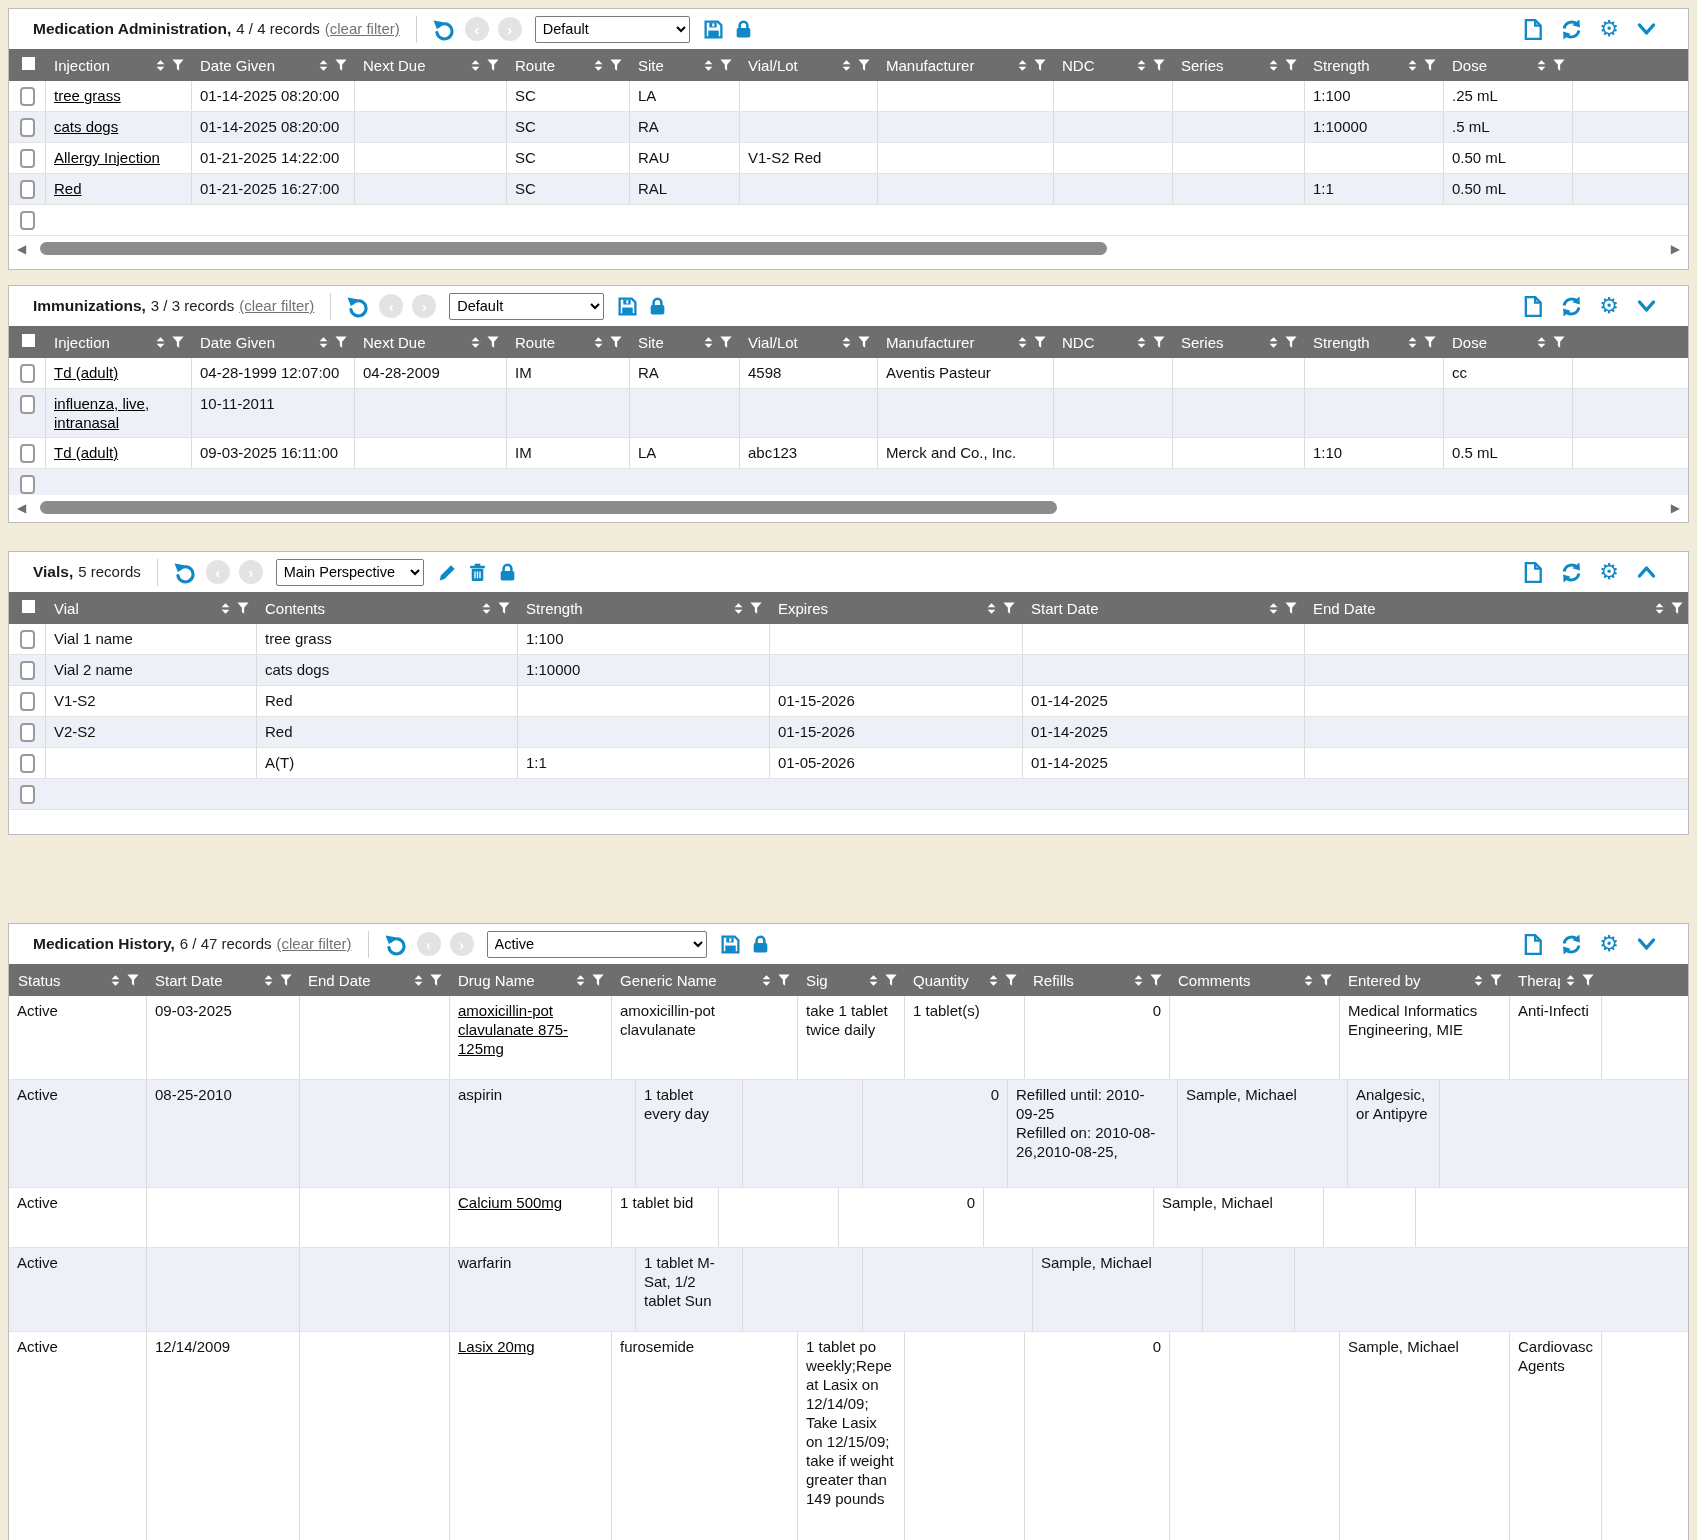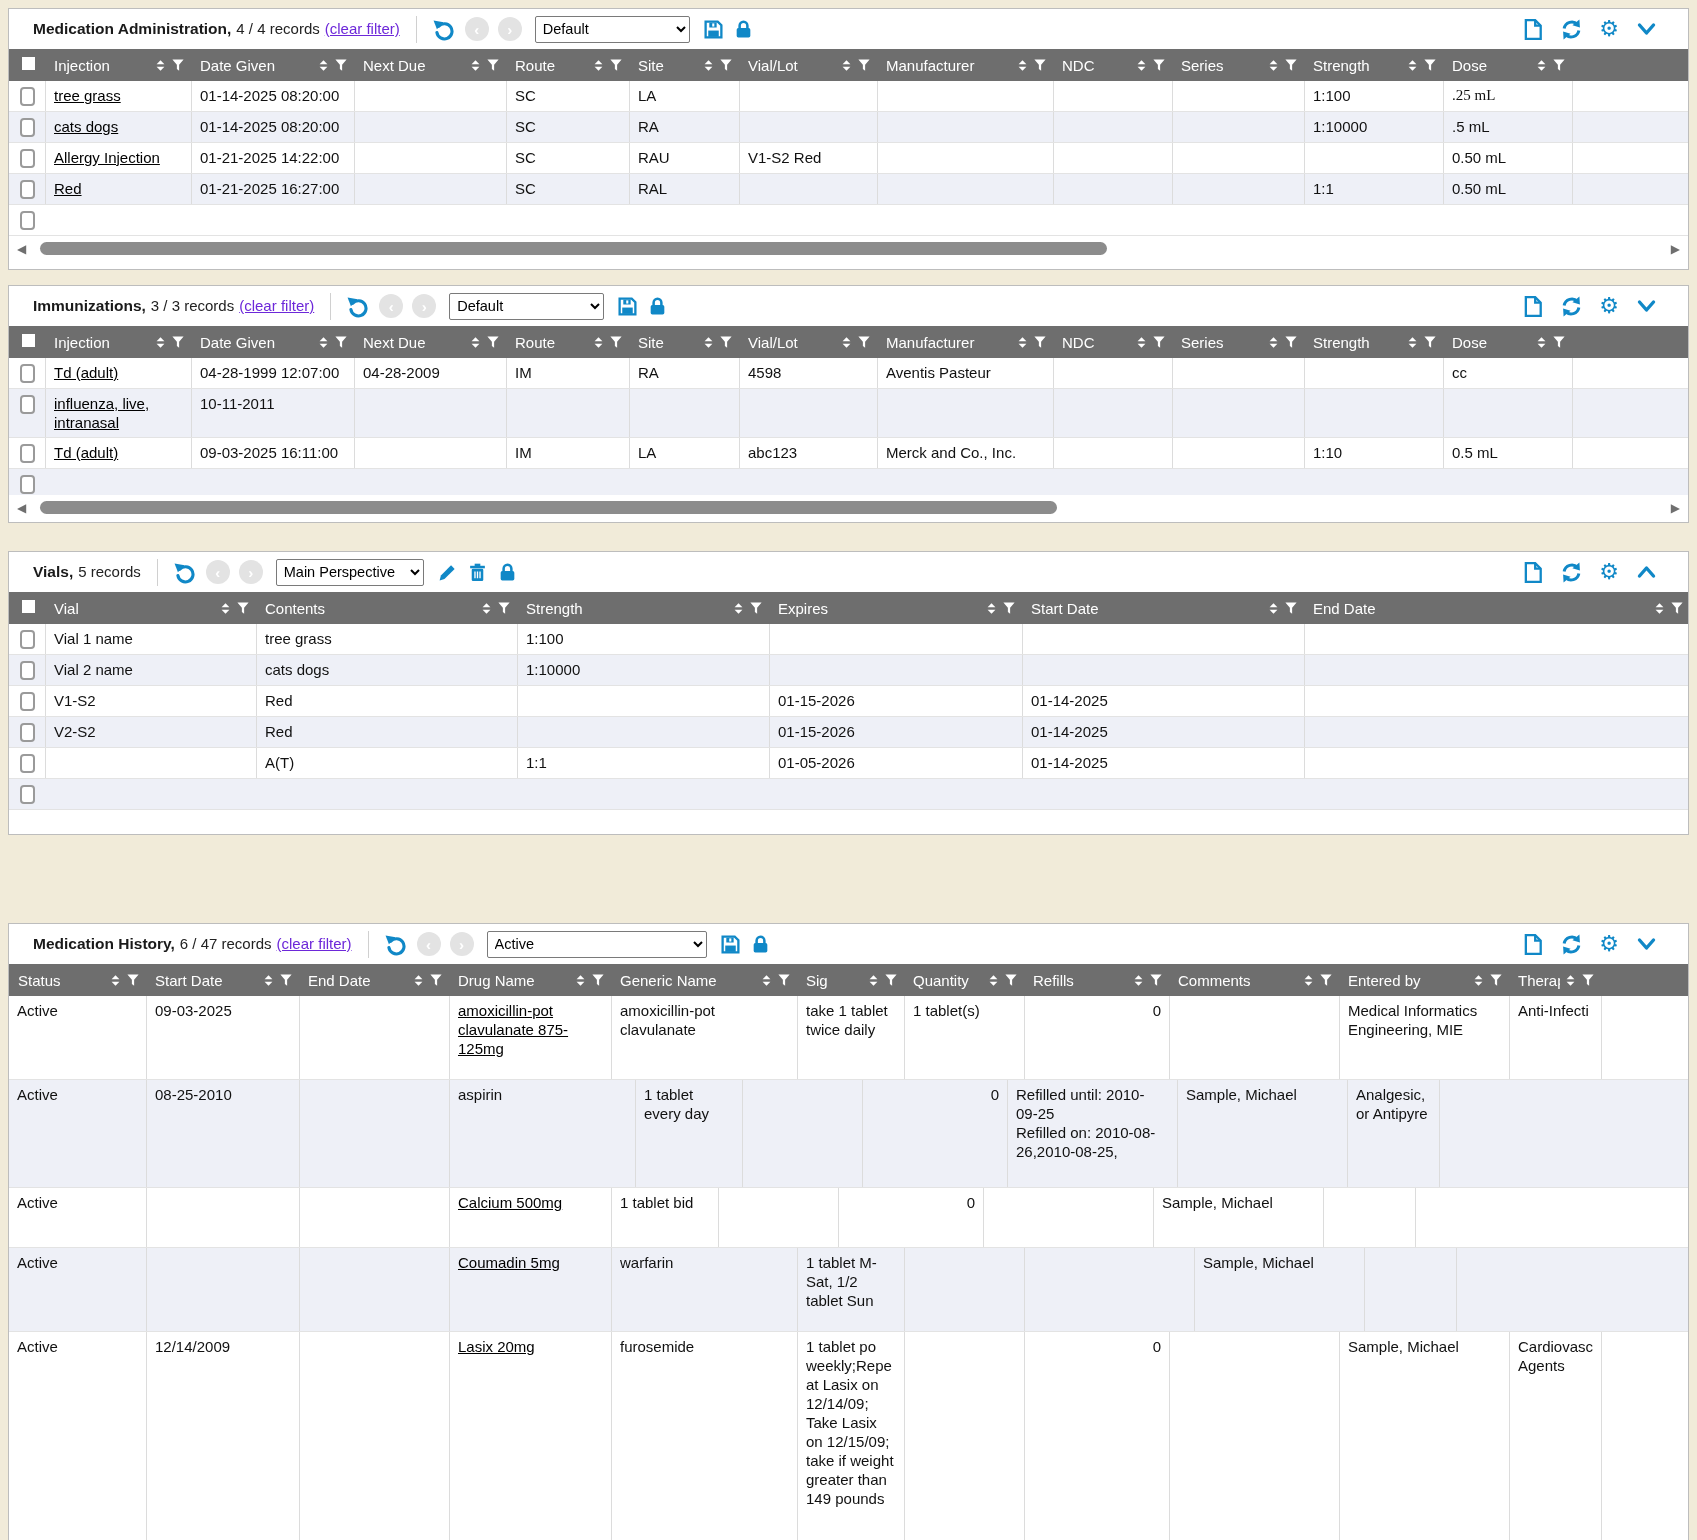--- a/index.html
+++ b/index.html
@@ -20,21 +20,21 @@
     overflow:hidden;
   }
   .titlebar{
     display:flex;align-items:center;
     padding:6px 24px;min-height:40px;
     background:#fff;flex:0 0 auto;
   }
   .title-group{display:flex;align-items:baseline;gap:5px;white-space:nowrap;}
   .panel-title{font-weight:bold;font-size:15.5px;color:#1a1a1a;}
   .records-text{font-size:15px;color:#222;}
-  .clear-filter{font-size:15px;color:#6d28d9;text-decoration:underline;cursor:pointer;}
+  .clear-filter{font-size:15px;color:#737373;text-decoration:underline;cursor:pointer;}
   .tools-left{
     display:flex;align-items:center;gap:9px;
     margin-left:16px;padding-left:16px;
     border-left:1px solid #d0d0d0;
   }
   .tools-right{margin-left:auto;display:flex;align-items:center;gap:16px;padding-right:6px;}
   .circle-btn{
     width:24px;height:24px;border-radius:50%;
     background:#e3e3e3;color:#fff;
     font-size:15px;font-weight:bold;line-height:1;
@@ -338,21 +338,21 @@
           <div class="td" style="width: 146px;"><span class="link">tree grass</span></div>
           <div class="td" style="width: 163px;">01-14-2025 08:20:00</div>
           <div class="td" style="width: 152px;"></div>
           <div class="td" style="width: 123px;">SC</div>
           <div class="td" style="width: 110px;">LA</div>
           <div class="td" style="width: 138px;"></div>
           <div class="td" style="width: 176px;"></div>
           <div class="td" style="width: 119px;"></div>
           <div class="td" style="width: 132px;"></div>
           <div class="td" style="width: 139px;">1:100</div>
-          <div class="td" style="width: 129px; font-family: Liberation Serif, serif;">.25 mL</div>
+          <div class="td" style="width: 129px;">.25 mL</div>
           <div class="td" style="width: 240px;"></div>
         </div>
         <div class="tr alt" style="min-height: 31px;">
           <div class="td cb-cell">
             <span class="cb"></span>
           </div>
           <div class="td" style="width: 146px;"><span class="link">cats dogs</span></div>
           <div class="td" style="width: 163px;">01-14-2025 08:20:00</div>
           <div class="td" style="width: 152px;"></div>
           <div class="td" style="width: 123px;">SC</div>
@@ -1217,21 +1217,20 @@
           <div class="td right" style="width: 145px;">0</div>
           <div class="td pre" style="width: 170px;"></div>
           <div class="td" style="width: 170px;">Sample, Michael</div>
           <div class="td pre" style="width: 92px;"></div>
           <div class="td" style="width: 240px;"></div>
         </div>
         <div class="tr alt" style="min-height: 84px;">
           <div class="td" style="width: 137px;">Active</div>
           <div class="td" style="width: 153px;"></div>
           <div class="td" style="width: 150px;"></div>
-          <div class="td" style="width: 162px;"><span class="link">Coumadin 5mg</span></div>
           <div class="td" style="width: 186px;">warfarin</div>
           <div class="td" style="width: 107px;">1 tablet M-Sat, 1/2 tablet Sun</div>
           <div class="td" style="width: 120px;"></div>
           <div class="td pre" style="width: 170px;"></div>
           <div class="td" style="width: 170px;">Sample, Michael</div>
           <div class="td pre" style="width: 92px;"></div>
           <div class="td" style="width: 240px;"></div>
         </div>
         <div class="tr" style="min-height: 226px;">
           <div class="td" style="width: 137px;">Active</div>

